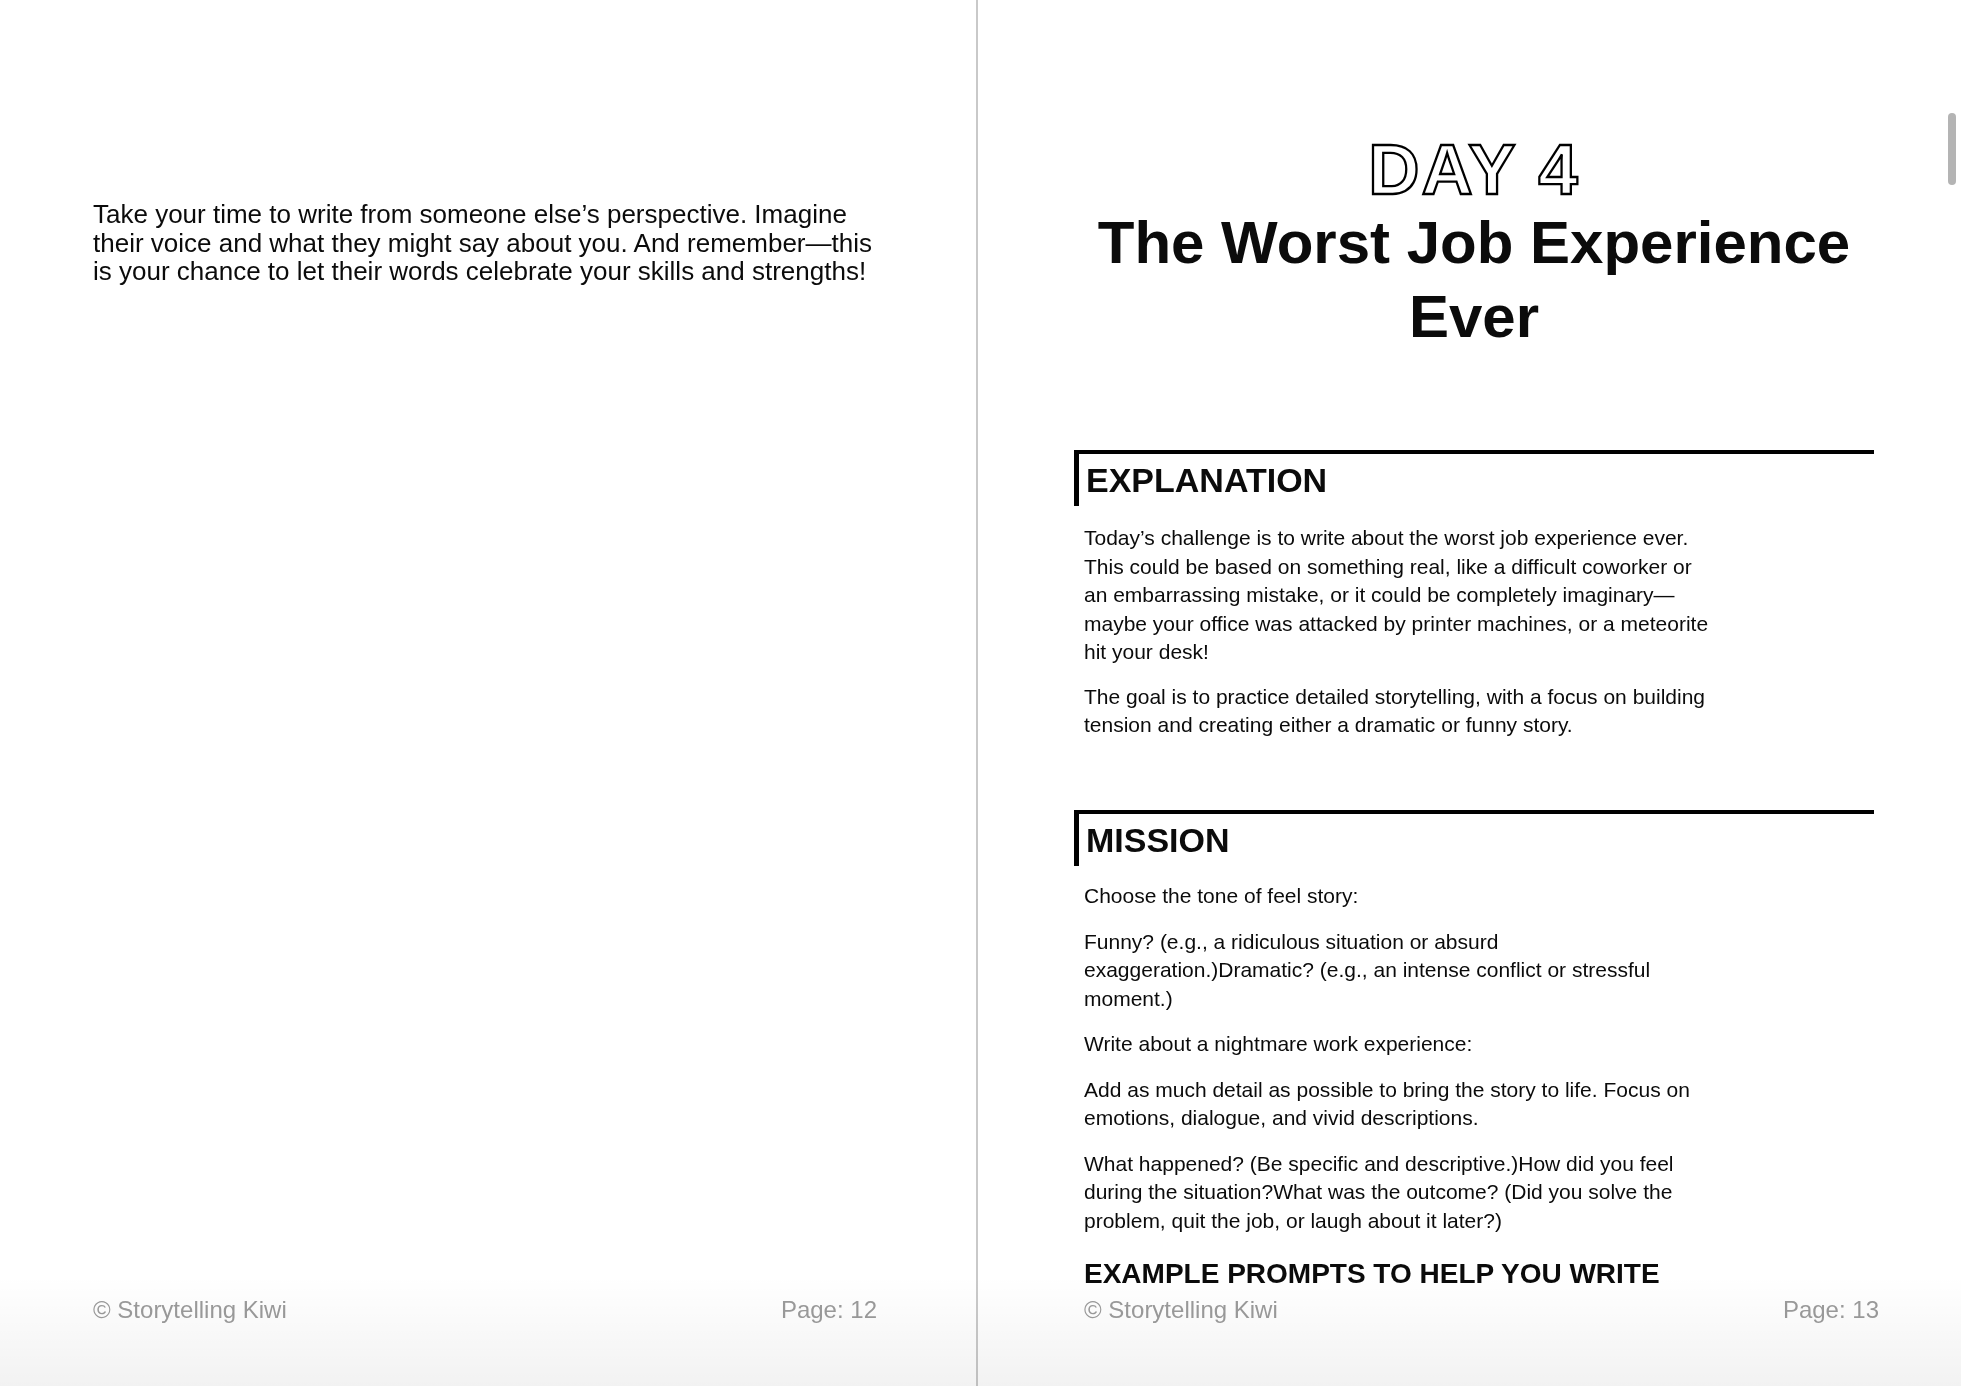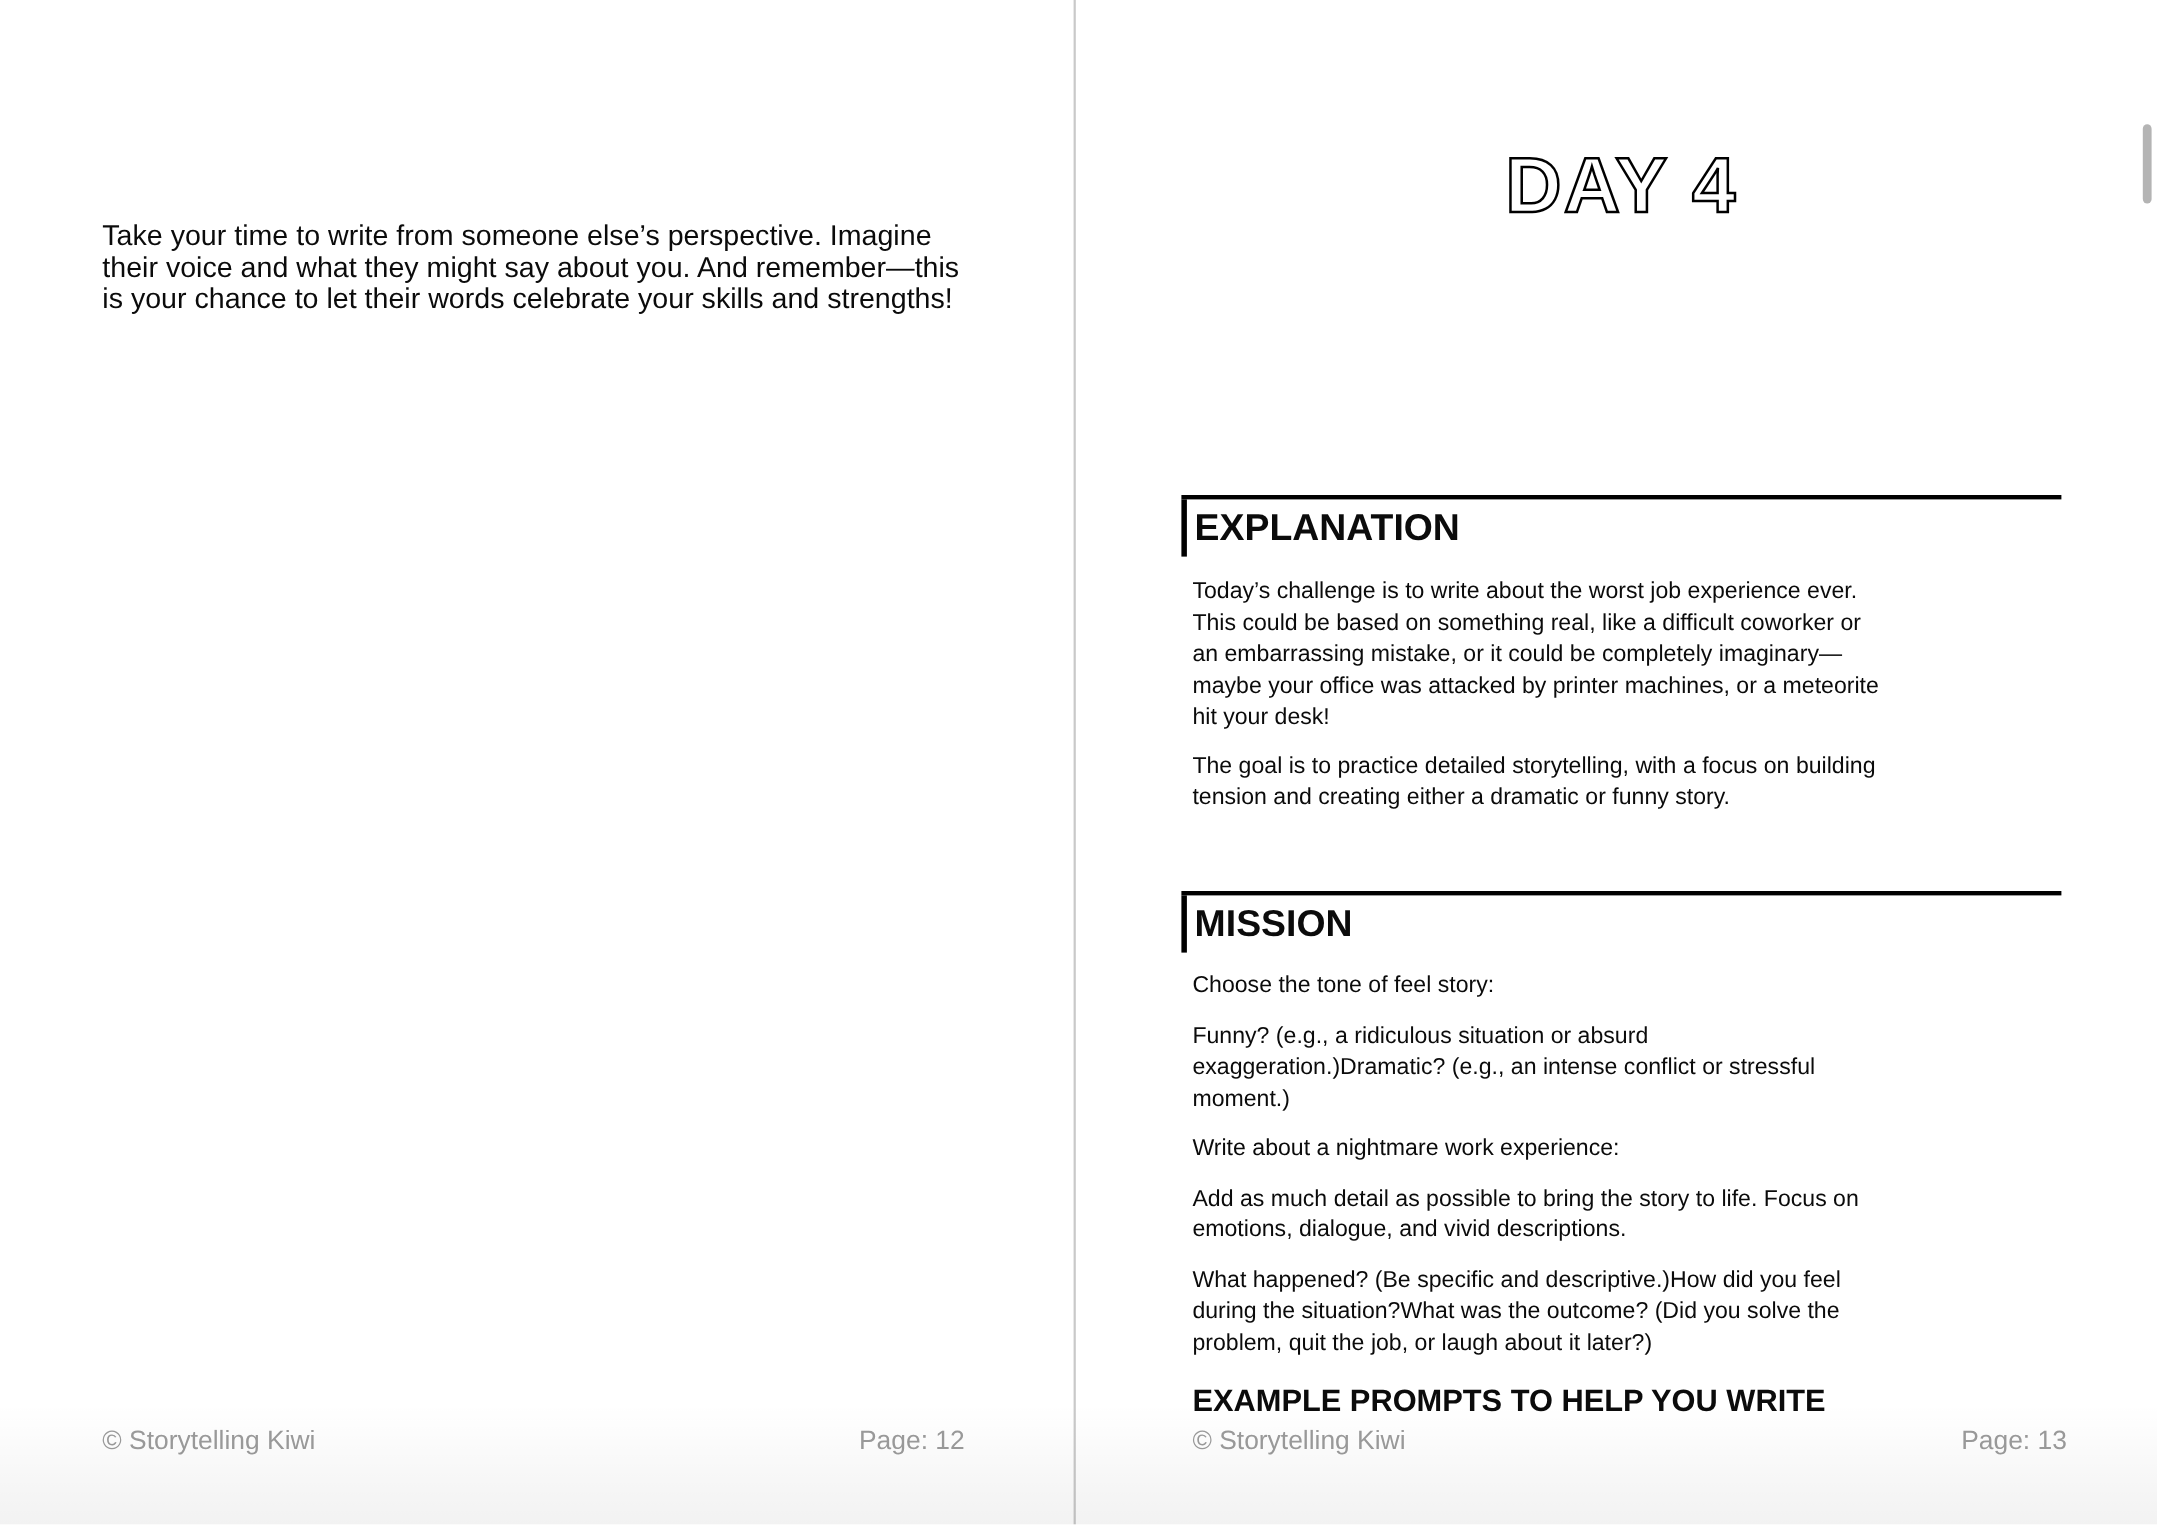--- a/index.html
+++ b/index.html
@@ -155,20 +155,22 @@
     <span>© Storytelling Kiwi</span>
     <span>Page: 12</span>
   </footer>
 </section>
 
 <div class="gutter"></div>
 
 <section class="page page-right">
   <header class="chapter-header">
     <h1 class="day-label">DAY 4</h1>
+    <h2 class="chapter-title">The Worst Job Experience
+Ever</h2>
   </header>
 
   <section class="content-section section-explanation">
     <div class="section-heading-wrap">
       <h3 class="section-heading">EXPLANATION</h3>
     </div>
     <p>Today’s challenge is to write about the worst job experience ever.
 This could be based on something real, like a difficult coworker or
 an embarrassing mistake, or it could be completely imaginary—
 maybe your office was attacked by printer machines, or a meteorite

